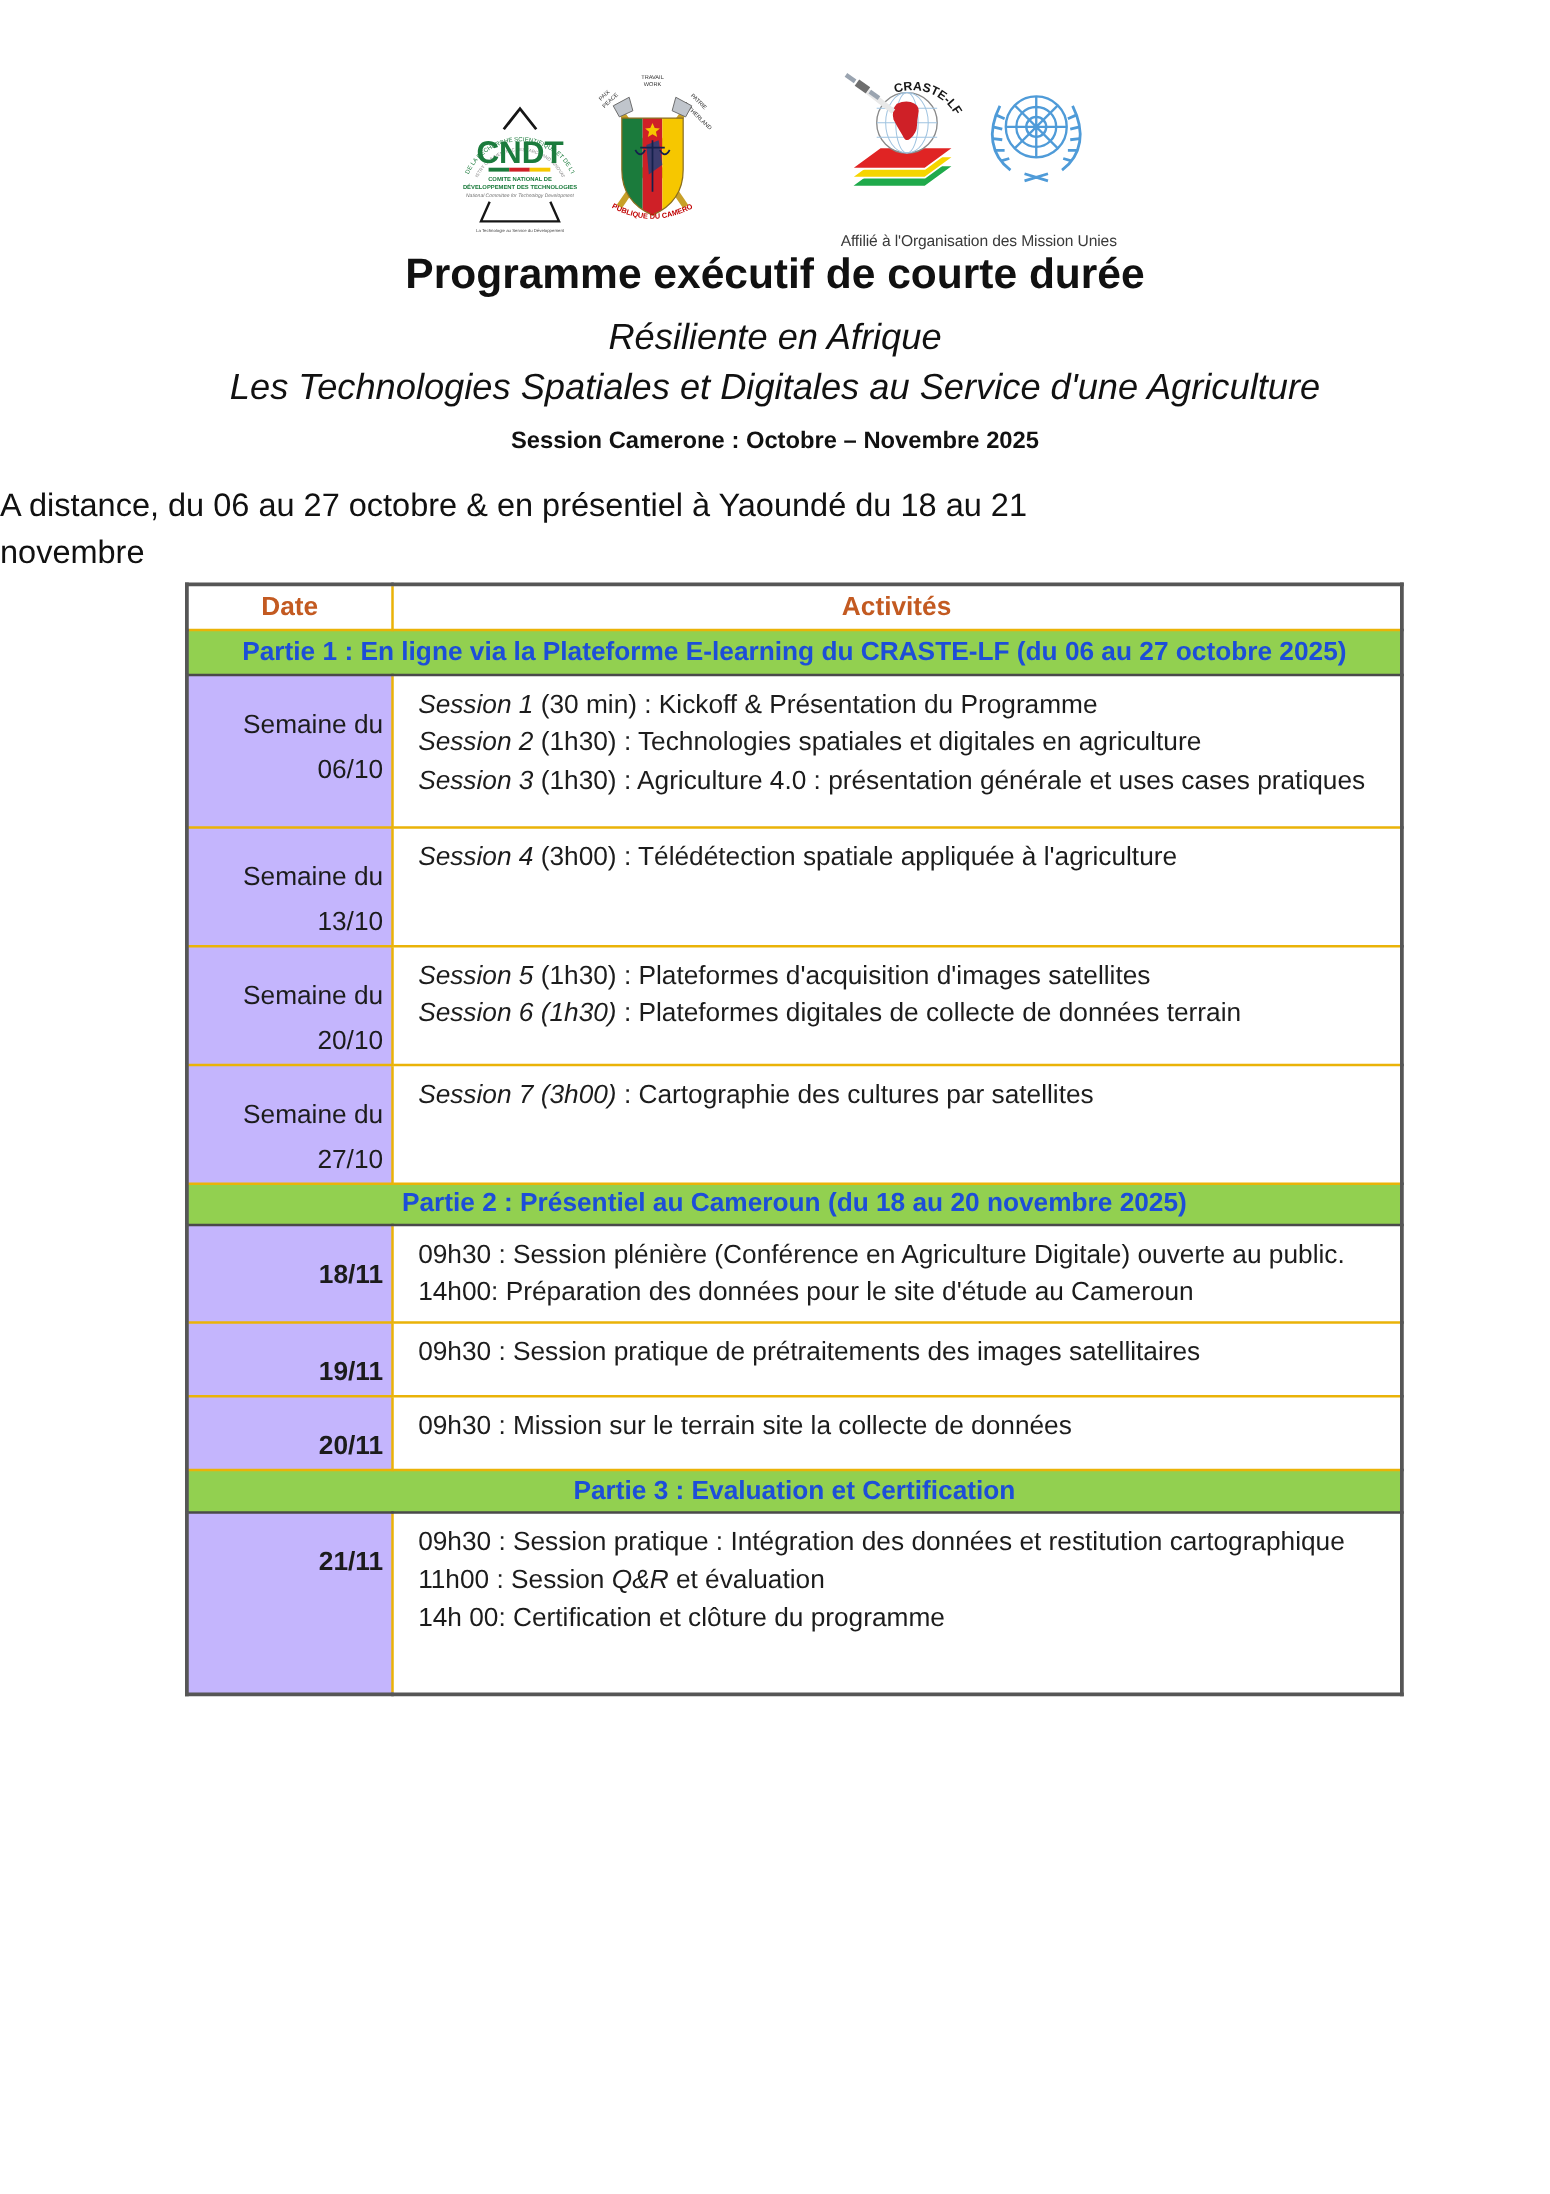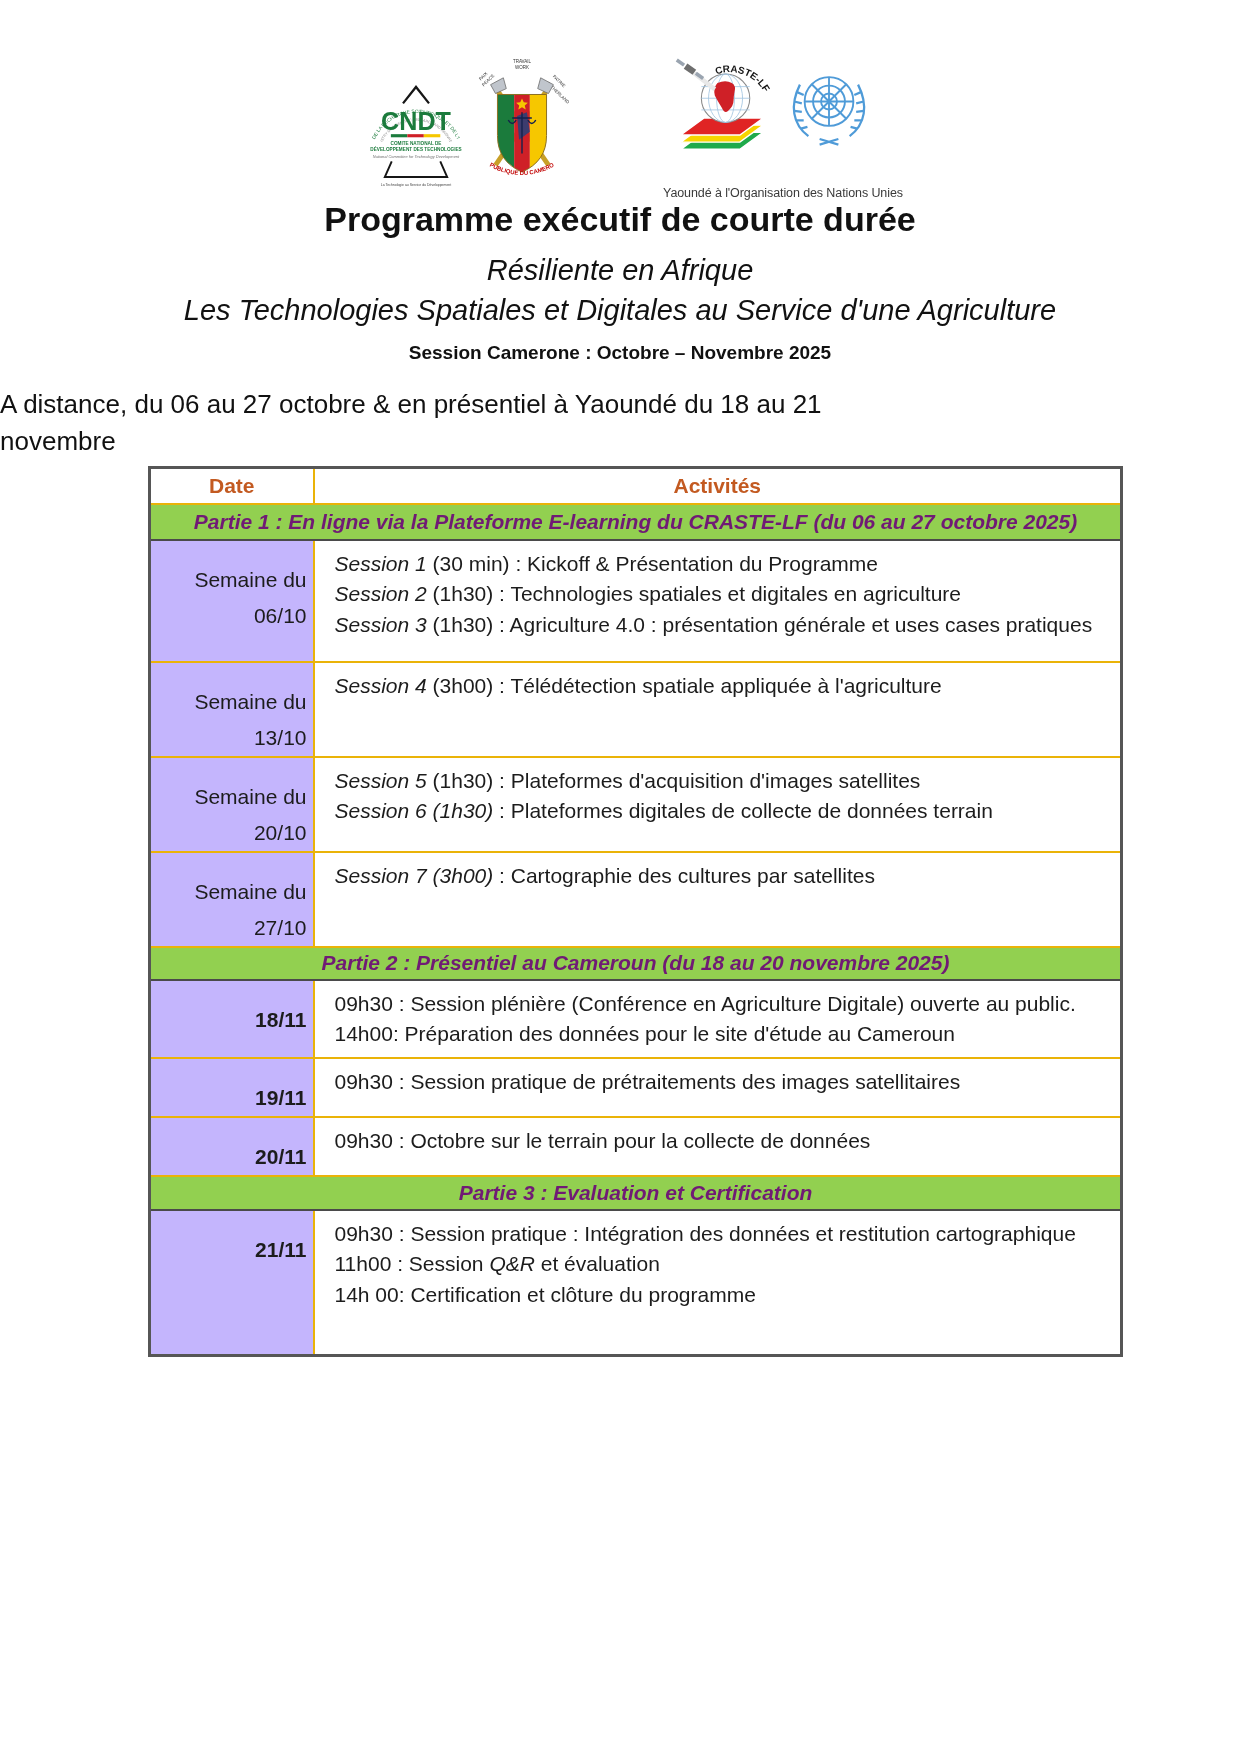--- a/index.html
+++ b/index.html
@@ -45,21 +45,21 @@
   }
   table.program th, table.program td { border:2px solid #eab308; }
   th.col-h {
     height:36px; font-size:21px; font-weight:bold;
     color:var(--accent-orange,#C35A21); text-align:center; vertical-align:middle;
     background:#ffffff;
   }
   tr.band td {
     background:var(--band-green,#92D050);
     font-weight:bold; text-align:center; vertical-align:middle;
-    font-size:21px; color:#701a75; border-color:#4a4a4a;font-style:italic;
+    font-size:21px; color:#1d4ed8; border-color:#4a4a4a;
   }
   td.date-cell {
     vertical-align:top; padding:21px 6px 0 13px; line-height:36px;
     background:#c4b5fd;
     text-align:right;
   }
   td.date-cell.bold-date { font-weight:bold; }
   td.act-cell {
     vertical-align:top; padding:8px 12px 0 20px; line-height:30.5px;
     background:#ffffff;
@@ -186,21 +186,21 @@
       <circle cx="48" cy="40" r="2.6" fill="#4F9BD8"></circle>
       <g stroke="#4F9BD8" fill="none" stroke-width="2.4">
         <path d="M 17,22 C 6,44 9,64 26,77"></path>
         <path d="M 79,22 C 90,44 87,64 70,77"></path>
         <path d="M 14,30 l 7,3 M 11,40 l 8,2 M 11,50 l 8,1 M 13,60 l 8,0 M 18,69 l 7,-2"></path>
         <path d="M 82,30 l -7,3 M 85,40 l -8,2 M 85,50 l -8,1 M 83,60 l -8,0 M 78,69 l -7,-2"></path>
         <path d="M 38,80 L 58,86 M 58,80 L 38,86"></path>
       </g>
     </svg>
 
-    <div class="affil">Yaoundé à l'Organisation des Nations Unies</div>
+    <div class="affil">Affilié à l'Organisation des Mission Unies</div>
   </div>
 
   <div class="title">Programme exécutif de courte durée</div>
 
   <div class="subtitle">
     <div>Résiliente en Afrique</div>
     <div>Les Technologies Spatiales et Digitales au Service d'une Agriculture</div>
   </div>
 
   <div class="session">Session Camerone : Octobre – Novembre 2025</div>
@@ -264,21 +264,21 @@
         </tr>
         <tr style="height: 36px;">
           <td class="date-cell bold-date">19/11</td>
           <td class="act-cell">
             <div><span>09h30 : Session pratique de prétraitements des images satellitaires</span></div>
           </td>
         </tr>
         <tr style="height: 36px;">
           <td class="date-cell bold-date">20/11</td>
           <td class="act-cell">
-            <div><span>09h30 : Octobre sur le terrain pour la collecte de données</span></div>
+            <div><span>09h30 : Mission sur le terrain site la collecte de données</span></div>
           </td>
         </tr>
         <tr class="band" style="height: 34px;">
           <td colspan="2">Partie 3 : Evaluation et Certification</td>
         </tr>
         <tr style="height: 146px;">
           <td class="date-cell bold-date">21/11</td>
           <td class="act-cell">
             <div><span>09h30 : Session pratique : Intégration des données et restitution cartographique</span></div>
             <div><span>11h00 : Session </span><span class="it">Q&amp;R</span><span> et évaluation</span></div>

